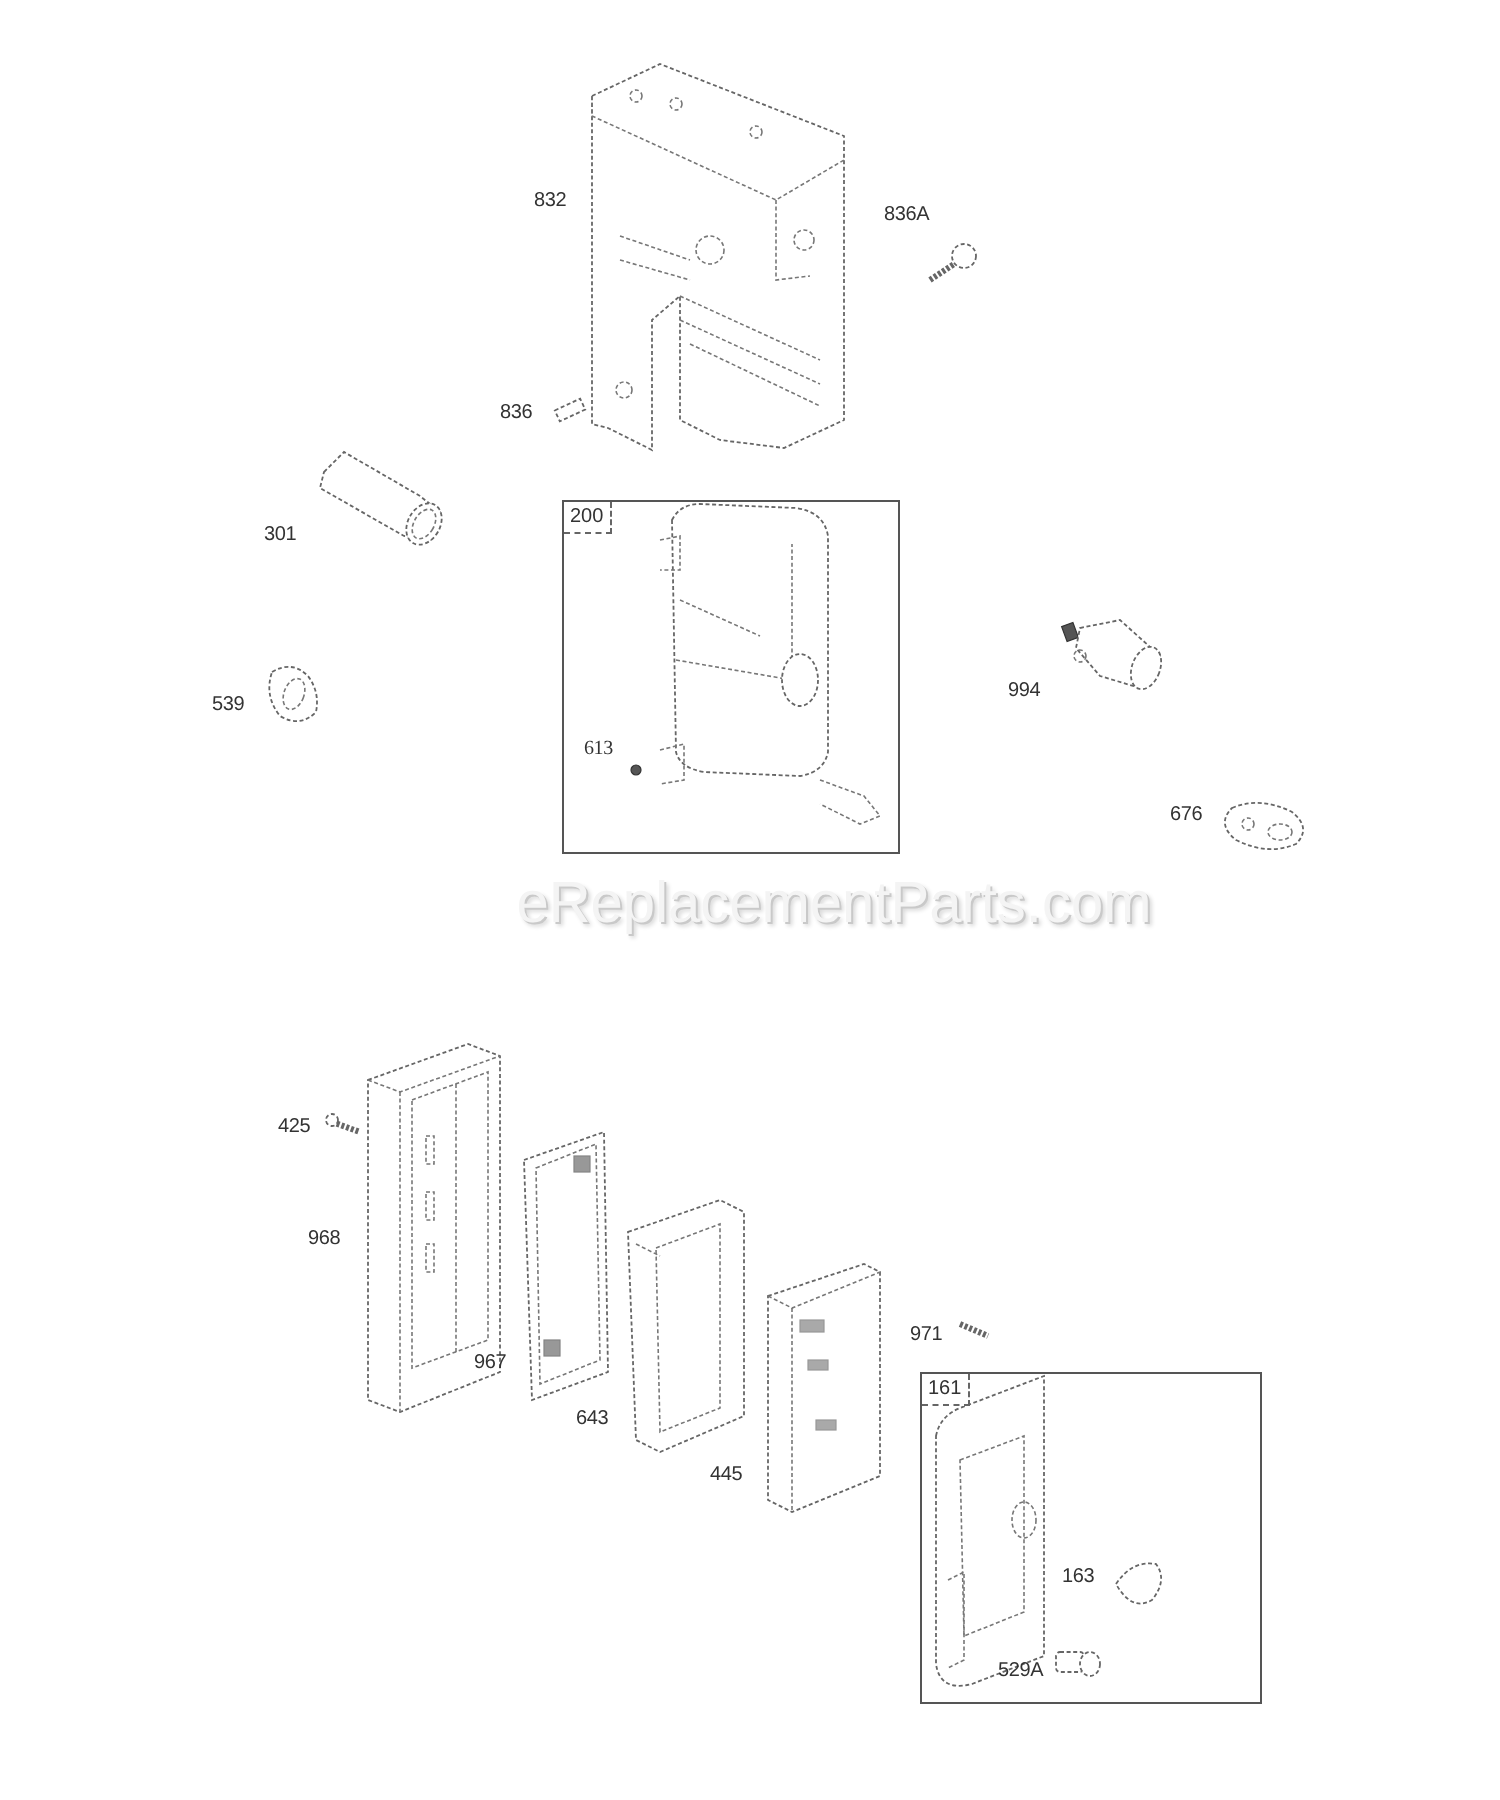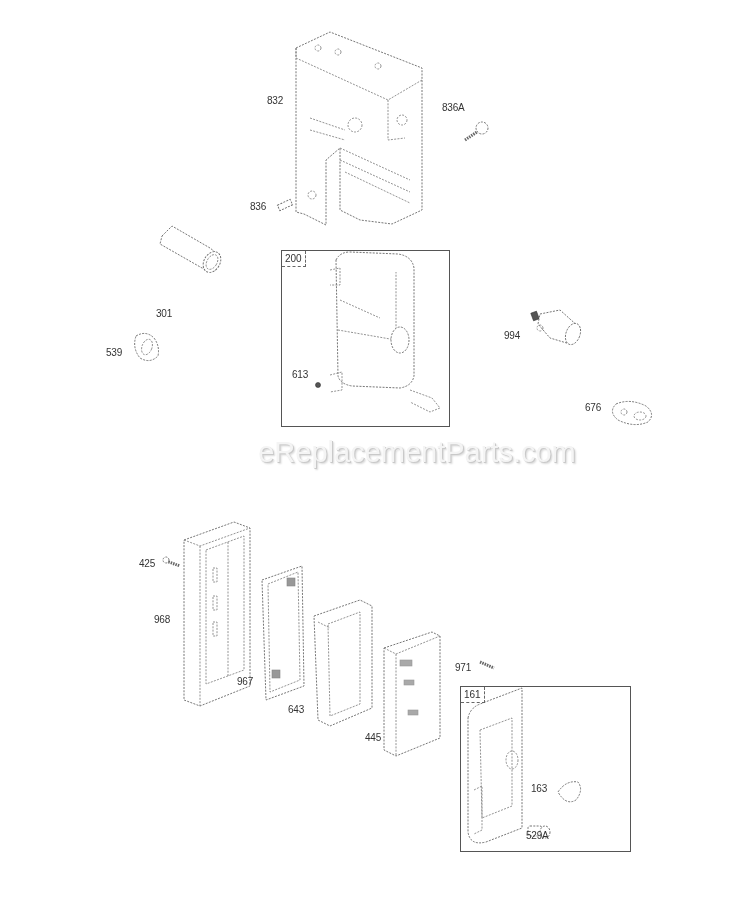--- a/index.html
+++ b/index.html
@@ -150,28 +150,28 @@
   <div class="box" style="left:281px;top:250px;width:167px;height:175px;">
     <span class="box-tag">200</span>
   </div>
   <div class="box" style="left:460px;top:686px;width:125px;height:164px;padding-left:44px;">
     <span class="box-tag">161</span>
   </div>
 
   <span class="lbl" style="left:267px;top:96px;">832</span>
   <span class="lbl" style="left:442px;top:103px;">836A</span>
   <span class="lbl" style="left:250px;top:202px;">836</span>
-  <span class="lbl" style="left:156px;top:263px;margin-top:46px;">301</span>
+  <span class="lbl" style="left:132px;top:263px;">301</span>
   <span class="lbl" style="left:106px;top:348px;">539</span>
-  <span class="lbl" style="left:292px;top:370px;">613</span>
-  <span class="lbl" style="left:504px;top:331px;">994</span>
+  <span class="lbl" style="left:292px;top:370px;font-family:Liberation Serif, serif;">613</span>
+  <span class="lbl" style="left:504px;top:341px;">994</span>
   <span class="lbl" style="left:585px;top:403px;">676</span>
   <span class="lbl" style="left:139px;top:559px;">425</span>
   <span class="lbl" style="left:154px;top:615px;">968</span>
   <span class="lbl" style="left:237px;top:677px;">967</span>
   <span class="lbl" style="left:288px;top:705px;">643</span>
-  <span class="lbl" style="left:365px;top:733px;text-align:right;">445</span>
+  <span class="lbl" style="left:355px;top:733px;text-align:right;">445</span>
   <span class="lbl" style="left:455px;top:663px;">971</span>
   <span class="lbl" style="left:531px;top:784px;text-align:right;">163</span>
-  <span class="lbl" style="left:526px;top:831px;">529A</span>
+  <span class="lbl" style="left:499px;top:831px;">529A</span>
 
   <div class="watermark">eReplacementParts.com</div>
 </div>
 
 </body></html>

